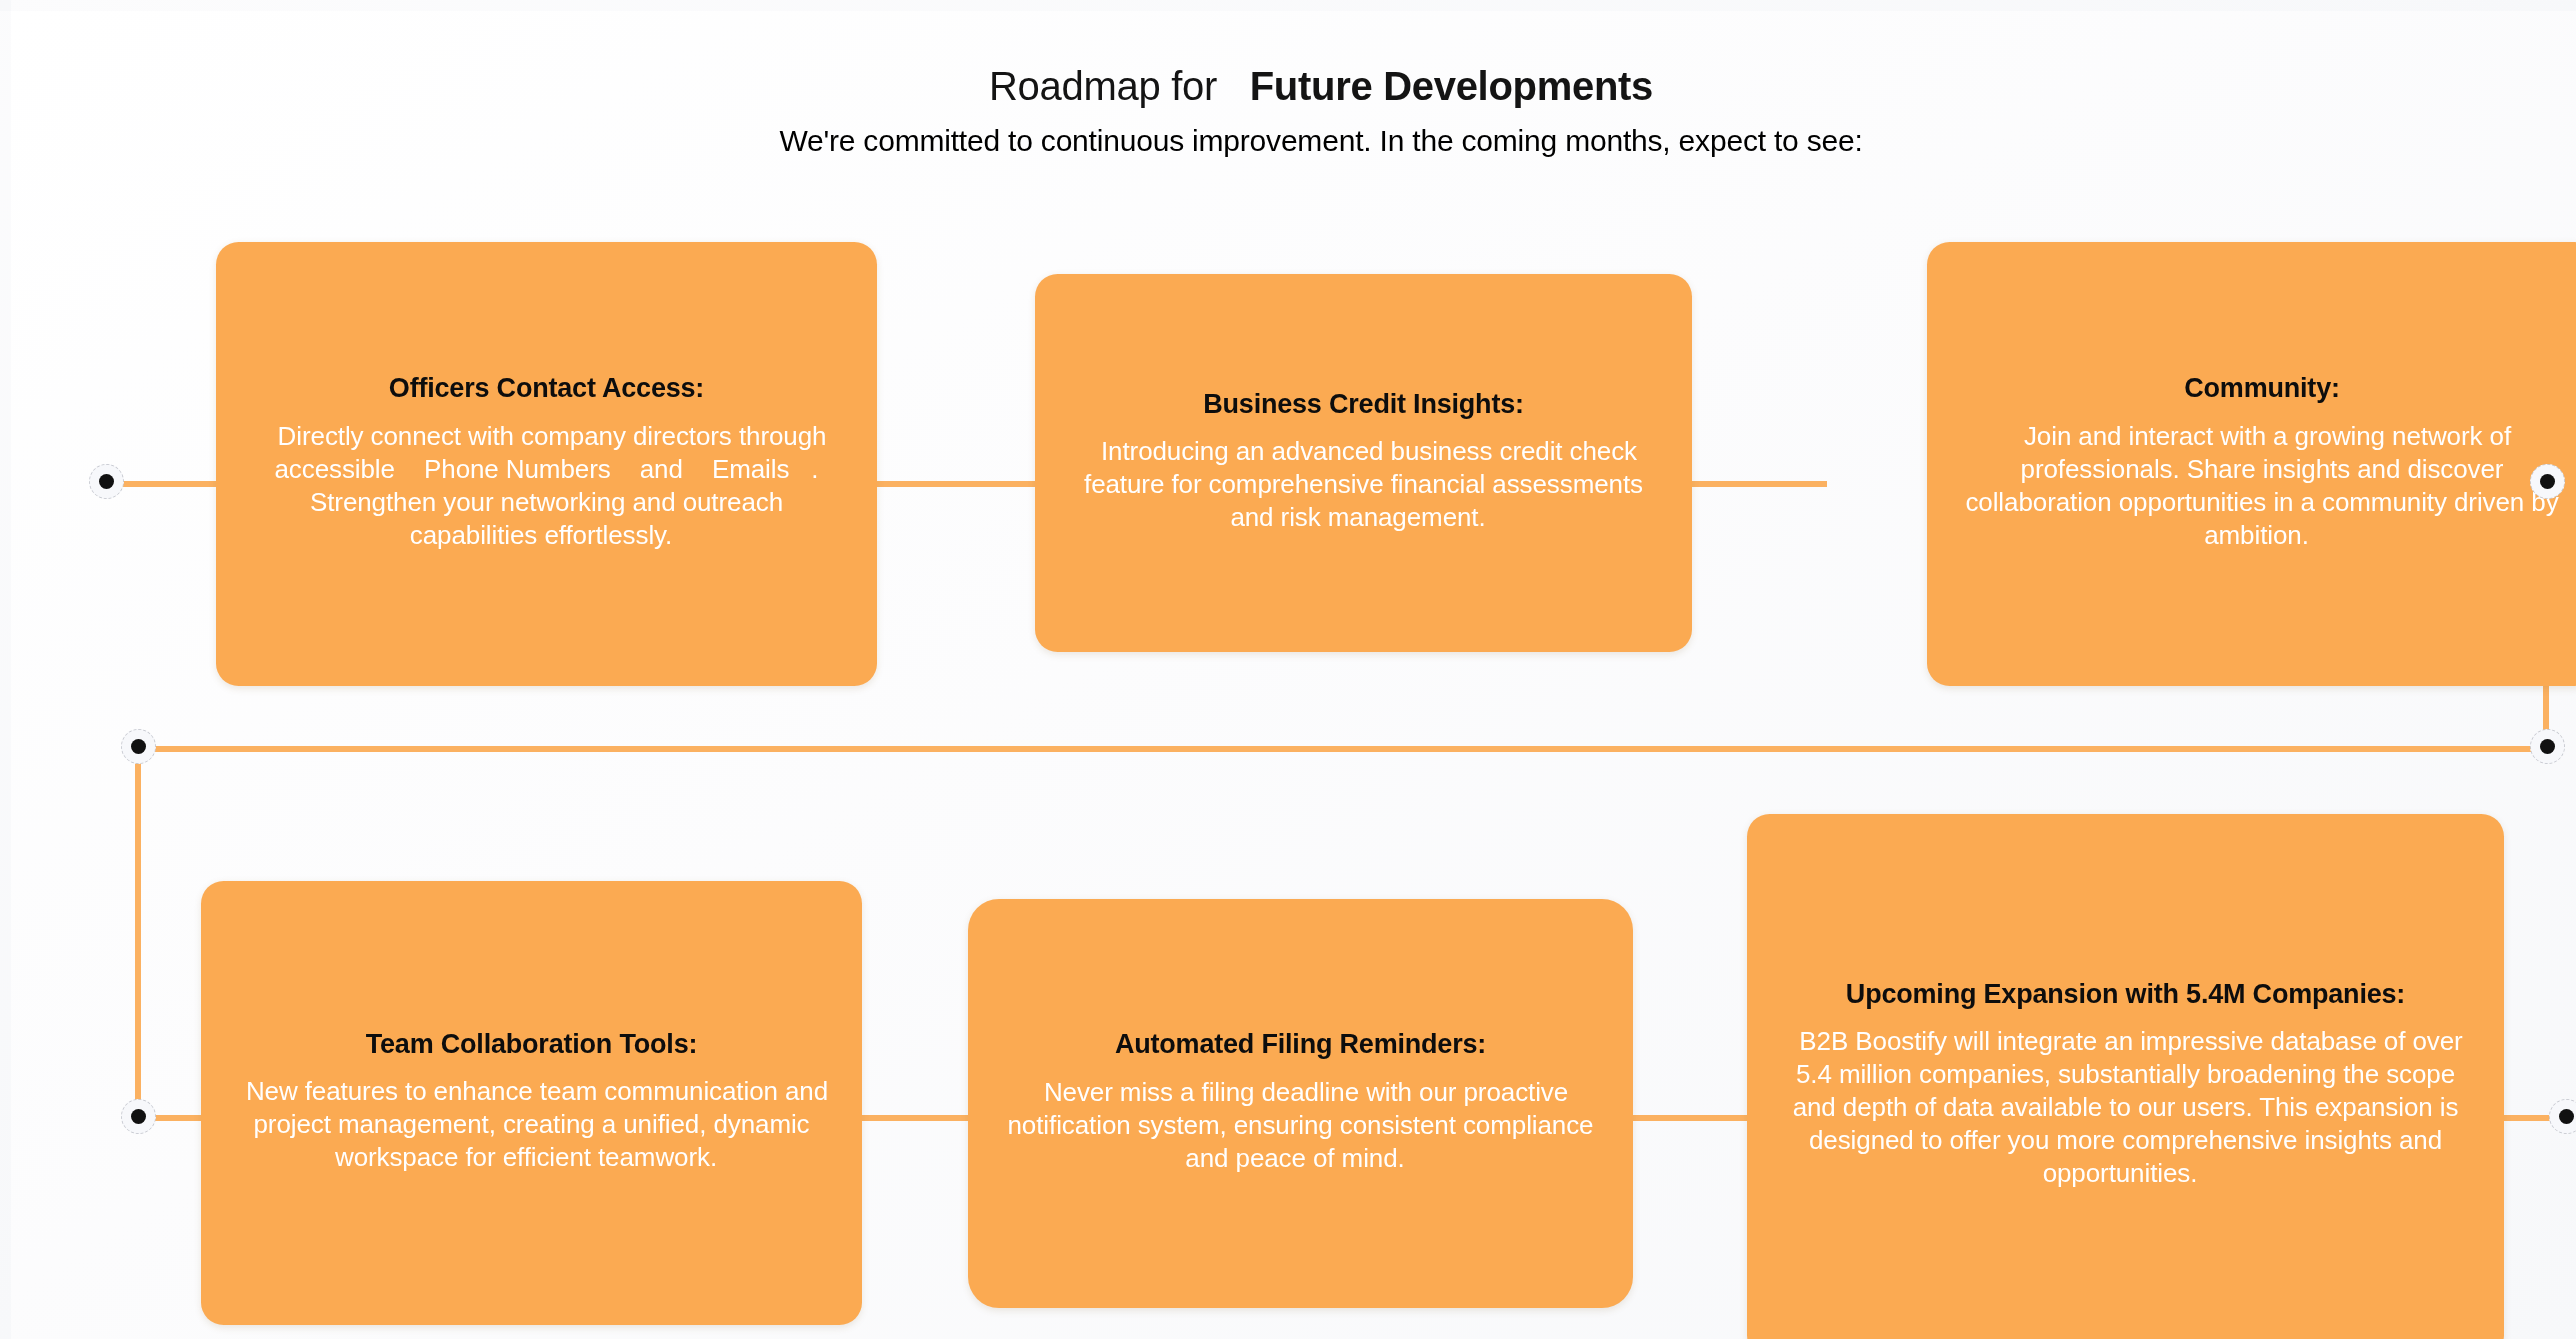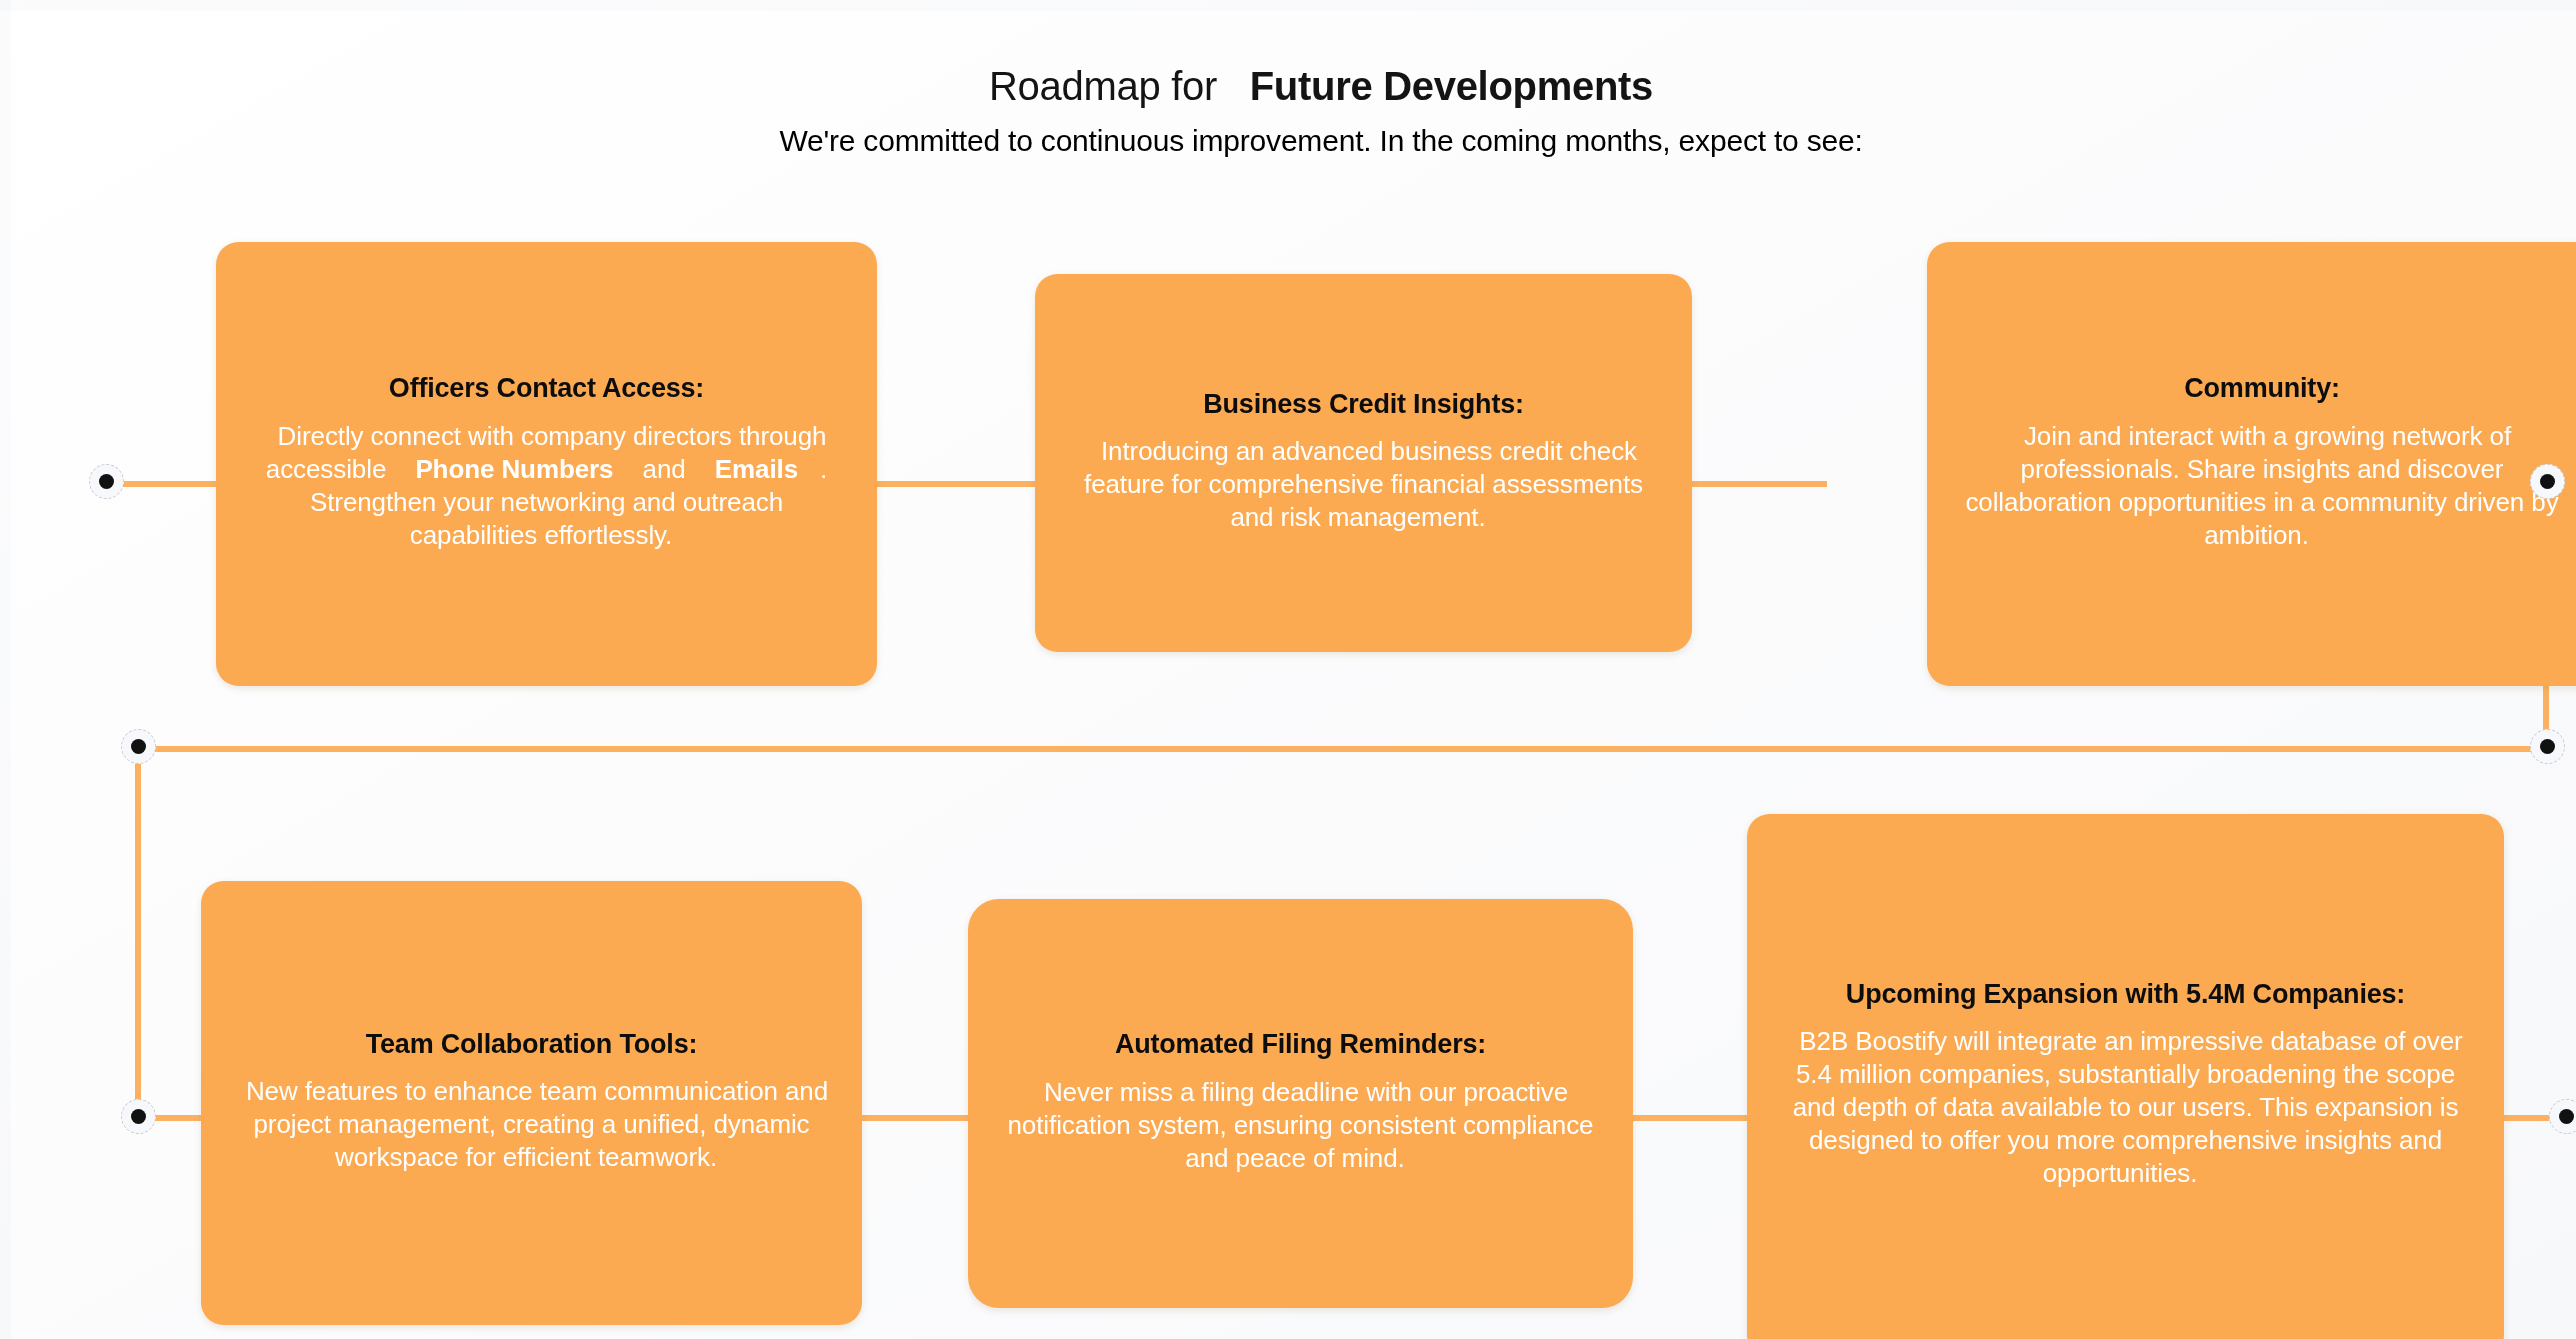--- a/index.html
+++ b/index.html
@@ -109,21 +109,21 @@
     margin-bottom: 3.5px;
   }
 
   .card-body {
     color: #ffffff;
     font-size: 26px;
     line-height: 1.27;
     font-weight: 400;
     letter-spacing: -0.1px;
   }
-  .card-body b { font-weight: 700; }
+  .card-body b { font-weight: 400; }
 
   
   
   #card-1 { left: 172px;  top: 198px;  width: 661px;  height: 444px; }
   #card-2 { left: 991px; top: 230px;  width: 657px;  height: 378px; }
   #card-3 { left: 1883px; top: 198px;  width: 670px;  height: 444px; }
 
   
   #card-4 { left: 157px;  top: 837px;  width: 661px;  height: 444px; justify-content: center; }
   #card-5 { left: 924px; top: 855px;  width: 665px;  height: 409px; border-radius: 31px; }

